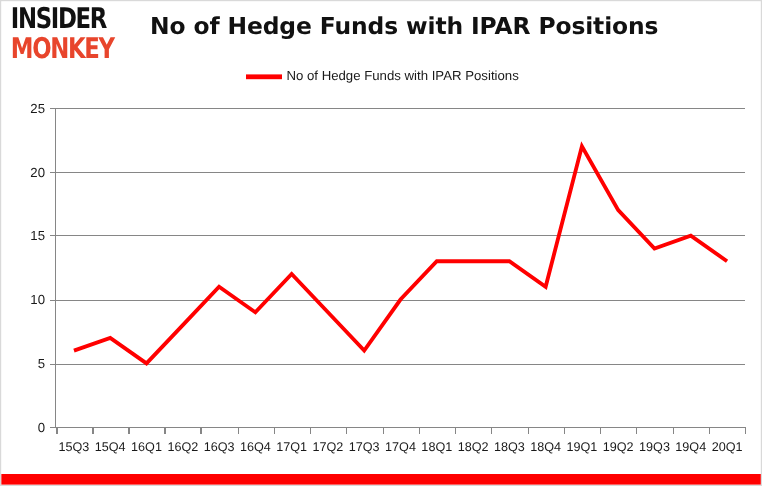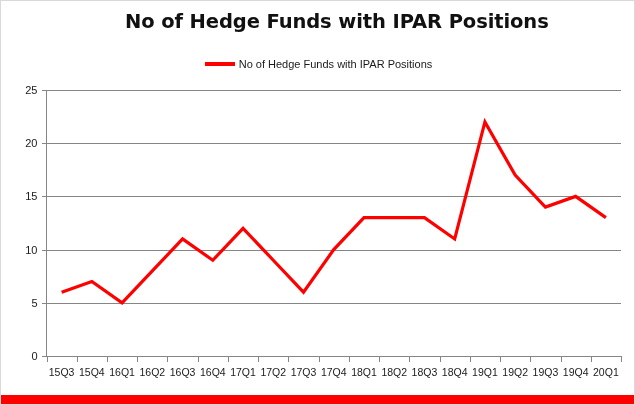--- a/index.html
+++ b/index.html
@@ -141,20 +141,24 @@
     height: 9px;
     background: #ff0000;
   }
 </style>
 </head>
 <body>
 
 <div class="page">
 
   <div class="header">
+    <div class="logo">
+      <div class="logo-line1">INSIDER</div>
+      <div class="logo-line2">MONKEY</div>
+    </div>
     <div class="chart-title">No of Hedge Funds with IPAR Positions</div>
   </div>
 
   <div class="legend">
     <div class="legend-item">
       <span class="legend-swatch"></span>
       <span class="legend-label">No of Hedge Funds with IPAR Positions</span>
     </div>
   </div>
 

